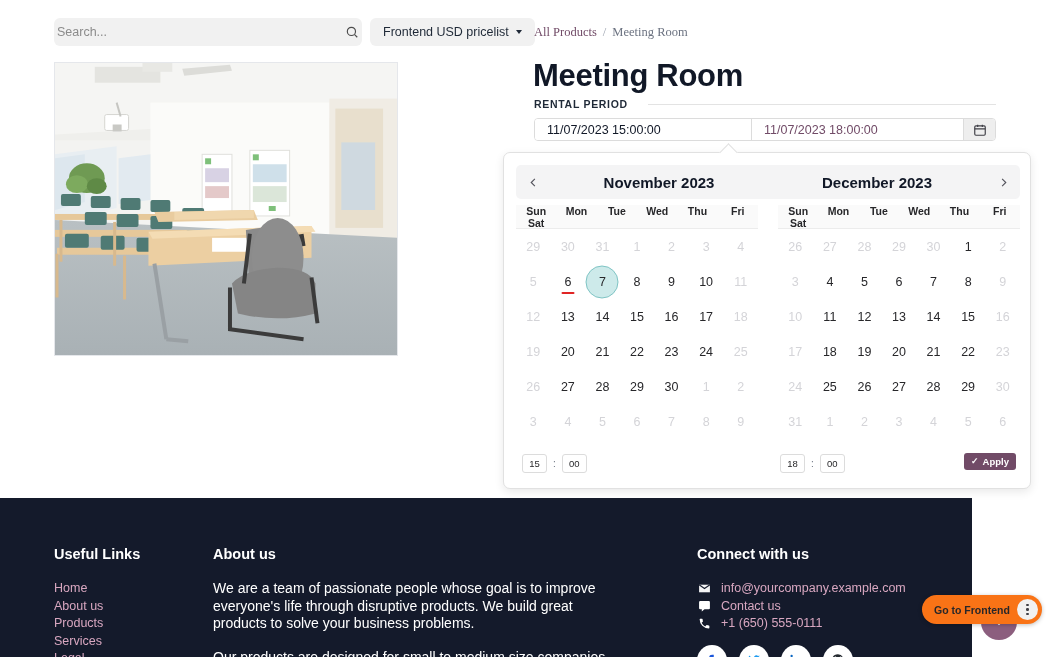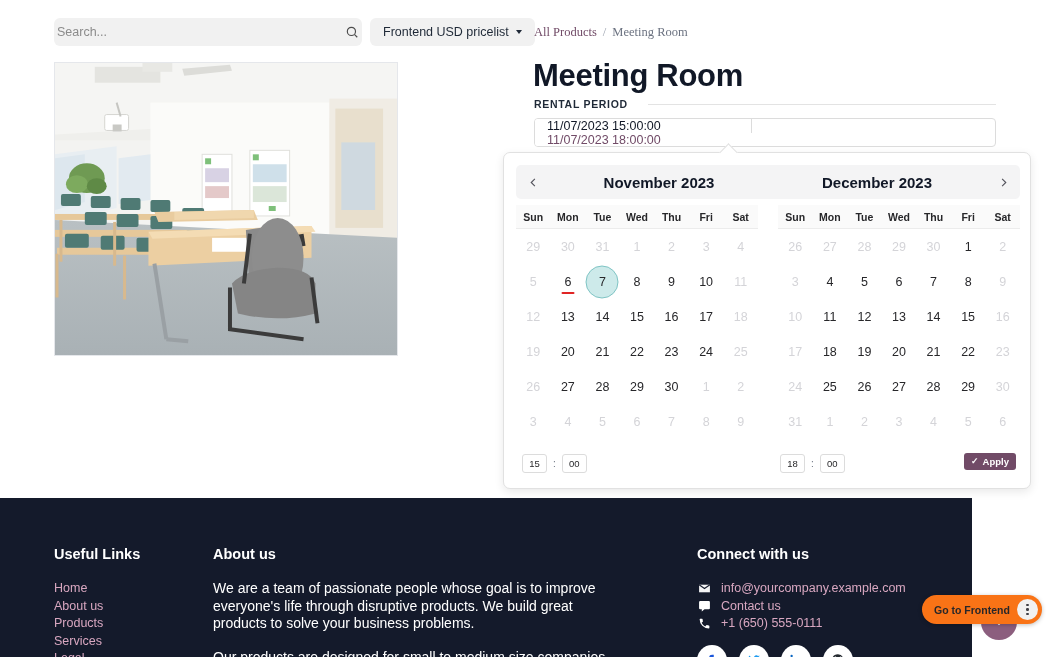--- a/index.html
+++ b/index.html
@@ -52,22 +52,22 @@
     font-size:31px; font-weight:bold; letter-spacing:-0.3px; color:#111827;
   }
   .rental-label-row {
     position:absolute; left:534px; top:98px; width:462px;
     display:flex; align-items:center; gap:20px;
   }
   .rental-label { font-size:10.5px; font-weight:bold; letter-spacing:0.7px; color:#1f2937; white-space:nowrap; }
   .rental-rule { flex:1; height:1px; background:#e3e3e3; }
 
   .date-row {
-    position:absolute; left:534px; top:118px; width:462px; height:29px;
-    display:flex; border:1px solid #dcdcdc; border-radius:4px; background:#fff; overflow:hidden;flex-direction:column;
+    position:absolute; left:534px; top:118px; width:462px; height:23px;
+    display:flex; border:1px solid #dcdcdc; border-radius:4px; background:#fff; overflow:hidden;
   }
   .date-field {
     height:100%; display:flex; align-items:center; padding:0 12px;
     font-size:12.5px; background:#fff; border:0; outline:none;
   }
   .date-field.start { width:217px; color:#111827; border-right:1px solid #dcdcdc; }
   .date-field.end   { width:211px; color:#714b67; }
   .cal-btn {
     width:32px; height:100%; background:#eeeeee; border-left:1px solid #dcdcdc;
     display:flex; align-items:center; justify-content:center; cursor:pointer;
@@ -89,21 +89,21 @@
     position:absolute; left:12px; top:12px; width:504px; height:34px;
     background:#f4f4f5; border-radius:5px; display:flex; align-items:center;
   }
   .nav-arrow { width:34px; height:34px; display:flex; align-items:center; justify-content:center; cursor:pointer; color:#52525b; }
   .nav-arrow svg { width:11px; height:11px; }
   .month-name { flex:1; text-align:center; font-size:15px; font-weight:bold; color:#111827; }
 
   .months { position:absolute; left:12px; top:52px; width:504px; display:flex; gap:20px; }
   .month { width:242px; }
   .dow-row {
-    display:grid; grid-template-columns:repeat(7,1fr);
+    display:grid; grid-template-columns:repeat(6,1fr);
     background:#fafafa; border-bottom:1px solid #ececec; height:24px; align-items:center;
   }
   .dow { text-align:center; font-size:10.5px; font-weight:bold; color:#27272a; }
   .days { display:grid; grid-template-columns:repeat(7,1fr); }
   .day {
     height:35px; display:flex; align-items:center; justify-content:center;
     font-size:12.5px; color:#27272a; position:relative; cursor:pointer;
   }
   .day.muted { color:#d4d4d8; cursor:default; }
   .day.weekend { color:#d4d4d8; }

